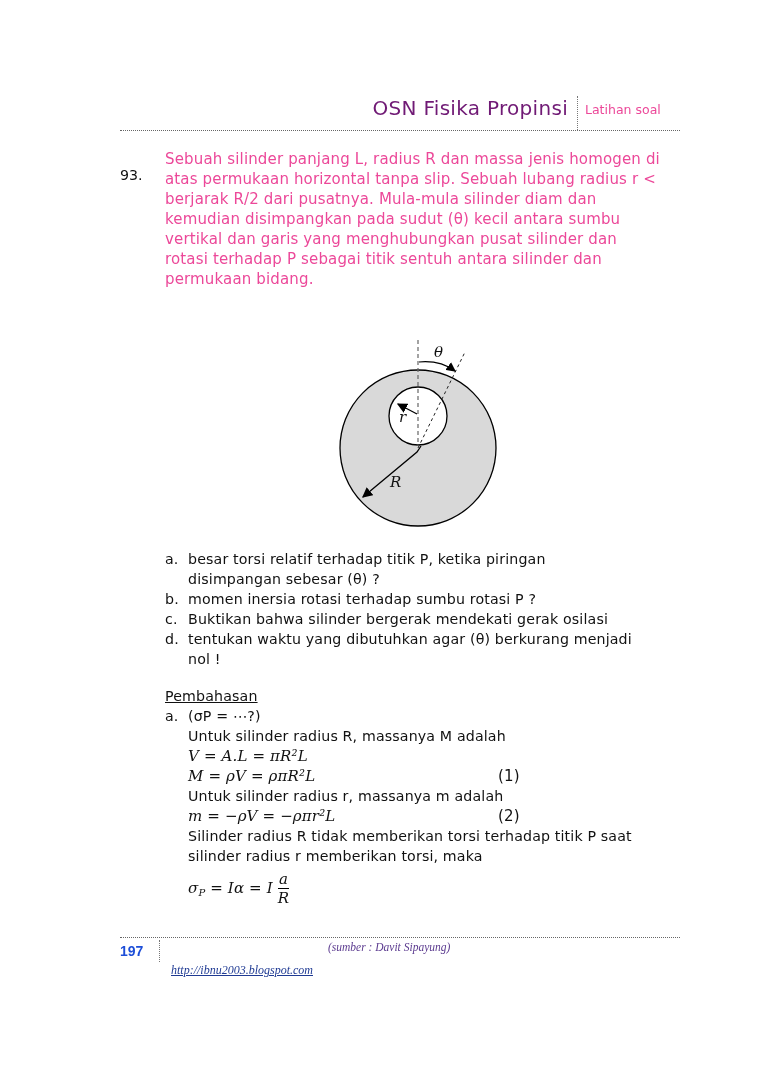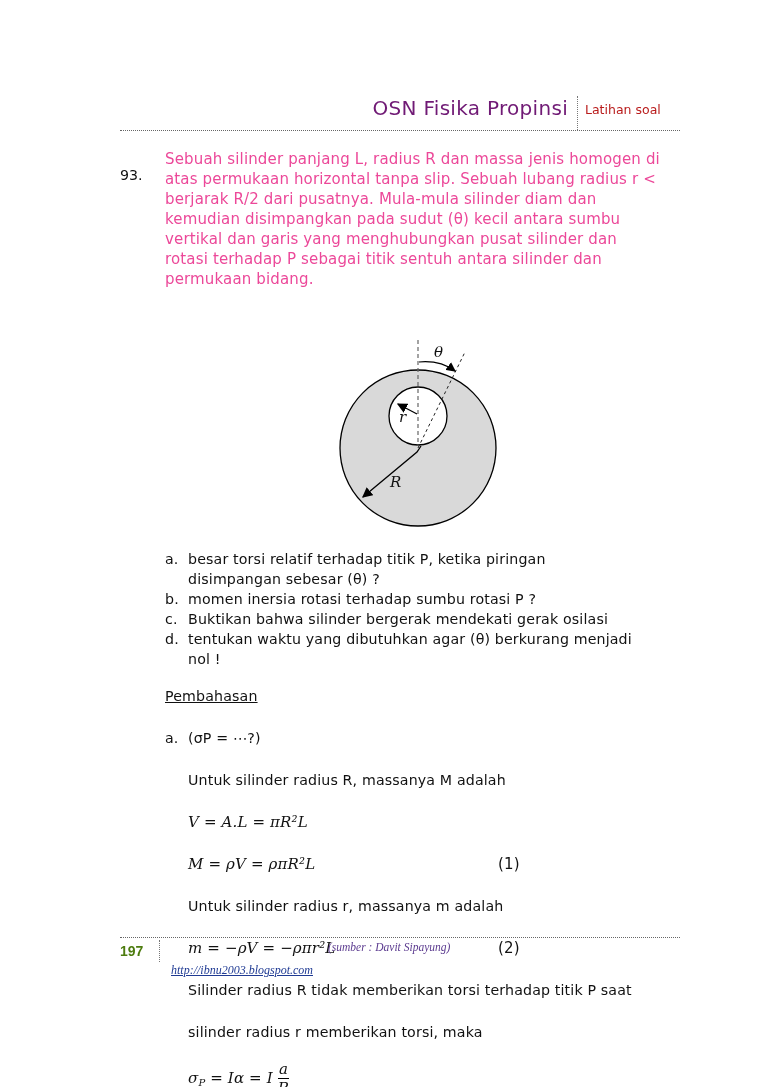--- a/index.html
+++ b/index.html
@@ -3,47 +3,47 @@
 <meta charset="utf-8">
 <style>
   html, body { margin: 0; padding: 0; }
   body {
     width: 768px; height: 1087px; background: #ffffff; position: relative;
     font-family: "DejaVu Sans", sans-serif; color: #111; overflow: hidden;
   }
   .header { position: absolute; left: 120px; top: 96px; width: 560px; height: 36px; }
   .header-title { position: absolute; right: 112px; top: 0px; font-size: 20px; letter-spacing: 0.3px; color:#701a75; }
   .header-sep { position: absolute; left: 457px; top: 0px; width: 0; height: 34px; border-left: 1px dotted #777; }
-  .header-sub { position: absolute; left: 465px; top: 6px; font-size: 12.5px; color:#b91c1c; }
+  .header-sub { position: absolute; left: 465px; top: 6px; font-size: 12.5px; color:#ec4899; }
   .header-rule { position: absolute; left: 120px; top: 130px; width: 560px; border-top: 1px dotted #666; }
 
   .text { position: absolute; font-size: 15px; line-height: 20px; letter-spacing: 0.15px; color:#ec4899; }
   .num { position: absolute; left: 120px; top: 165px; font-size: 14.2px; line-height: 20px; }
   .para { left: 165px; top: 149px; width: 520px; }
   .para .ln { white-space: nowrap; display: block; }
 
   .figure { position: absolute; left: 330px; top: 335px; width: 170px; height: 200px; }
 
   .qlist { position: absolute; left: 165px; top: 549px; width: 520px; }
   .qrow { position: relative; font-size: 14.2px; line-height: 20px; letter-spacing: 0.15px; }
   .qrow .lbl { position: absolute; left: 0; top: 0; }
   .qrow .body { margin-left: 23px; display: block; }
   .qrow .body span { display: block; white-space: nowrap; }
   .underline { text-decoration: underline; }
 
   .sol { position: absolute; left: 165px; top: 686px; width: 520px; font-size: 14.2px; line-height: 20px; letter-spacing: 0.15px; }
-  .sol .indent { margin-left: 23px; display: block; white-space: nowrap; margin-top: 22px; }
+  .sol .indent { margin-left: 23px; display: block; white-space: nowrap; }
   .eq { font-family: "DejaVu Serif", serif; font-style: italic; font-size: 15px; position: relative; }
   .eqno { position: absolute; left: 310px; font-family: "DejaVu Sans", sans-serif; font-style: normal; }
   sub { font-size: 10px; vertical-align: -3px; line-height: 0; }
   .frac { display: inline-block; vertical-align: middle; text-align: center; }
   .frac span { display: block; line-height: 18px; }
 
   .footer-rule { position: absolute; left: 120px; top: 937px; width: 560px; border-top: 1px dotted #666; }
-  .pgnum { position: absolute; left: 120px; top: 943px; font-family: "Liberation Sans", sans-serif; font-weight: bold; font-size: 14px; color:#4d7c0f; }
+  .pgnum { position: absolute; left: 120px; top: 943px; font-family: "Liberation Sans", sans-serif; font-weight: bold; font-size: 14px; color:#1d4ed8; }
   .footer-sep { position: absolute; left: 159px; top: 940px; height: 22px; border-left: 1px dotted #777; }
   .footer-link { position: absolute; left: 171px; top: 941px; font-family: "Liberation Serif", serif; font-style: italic; font-size: 12px; color: #1f3a93; text-decoration: underline; margin-top: 22px; }
   .footer-src { position: absolute; left: 328px; top: 941px; font-family: "Liberation Serif", serif; font-style: italic; font-size: 11.5px; color: #5b3a8f; text-align: center; }
 </style>
 </head>
 <body>
 
 <div class="header">
   <span class="header-title">OSN Fisika Propinsi</span>
   <span class="header-sep"></span>
@@ -124,21 +124,21 @@
     <span style="position:absolute;left:0;">a.</span>
     <span class="indent">(σP = ⋯?)</span>
   </div>
   <span class="indent">Untuk silinder radius R, massanya M adalah</span>
   <span class="indent eq"><span>V = A.L = πR²L</span></span>
   <span class="indent eq"><span>M = ρV = ρπR²L</span><span class="eqno">(1)</span></span>
   <span class="indent">Untuk silinder radius r, massanya m adalah</span>
   <span class="indent eq"><span>m = −ρV = −ρπr²L</span><span class="eqno">(2)</span></span>
   <span class="indent">Silinder radius R tidak memberikan torsi terhadap titik P saat</span>
   <span class="indent">silinder radius r memberikan torsi, maka</span>
-  <span class="indent eq" style="margin-top:18px;">
+  <span class="indent eq" style="margin-top:4px;">
     <span>σ</span><sub>P</sub><span> = Iα = I</span>
     <span class="frac">
       <span style="border-bottom:1px solid #000;padding:0 1px;">a</span>
       <span>R</span>
     </span>
   </span>
 </div>
 
 <div class="footer-rule"></div>
 <span class="pgnum">197</span>

